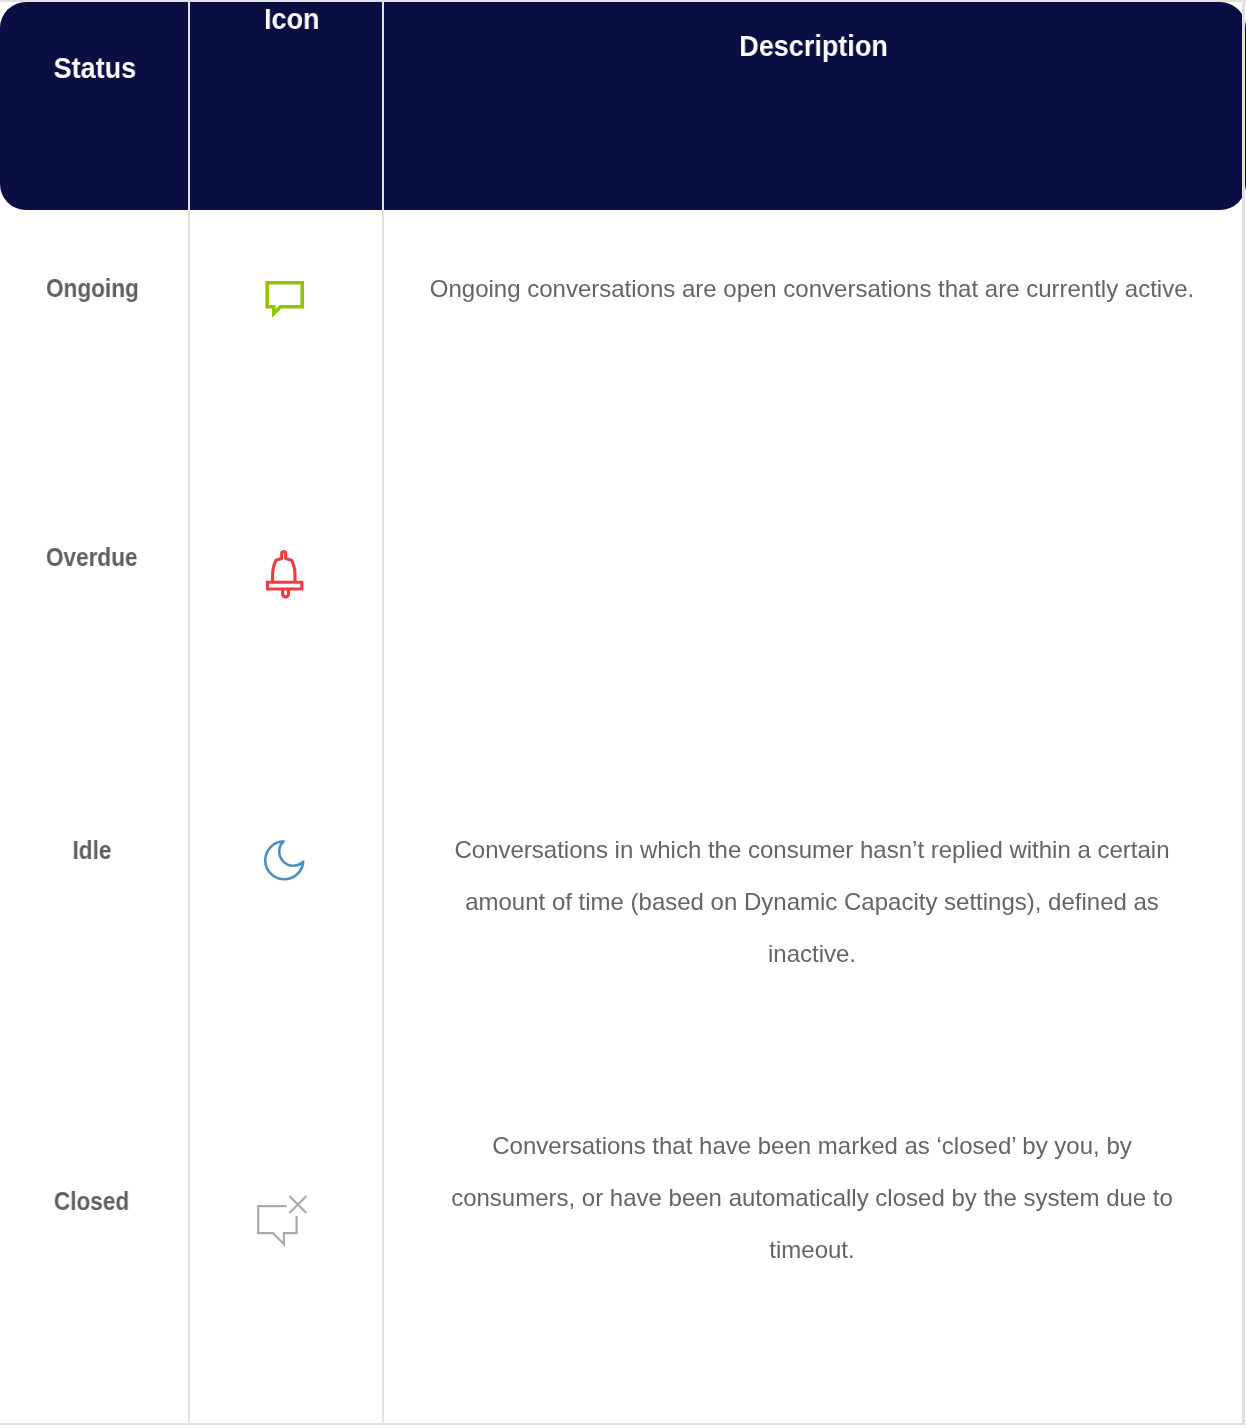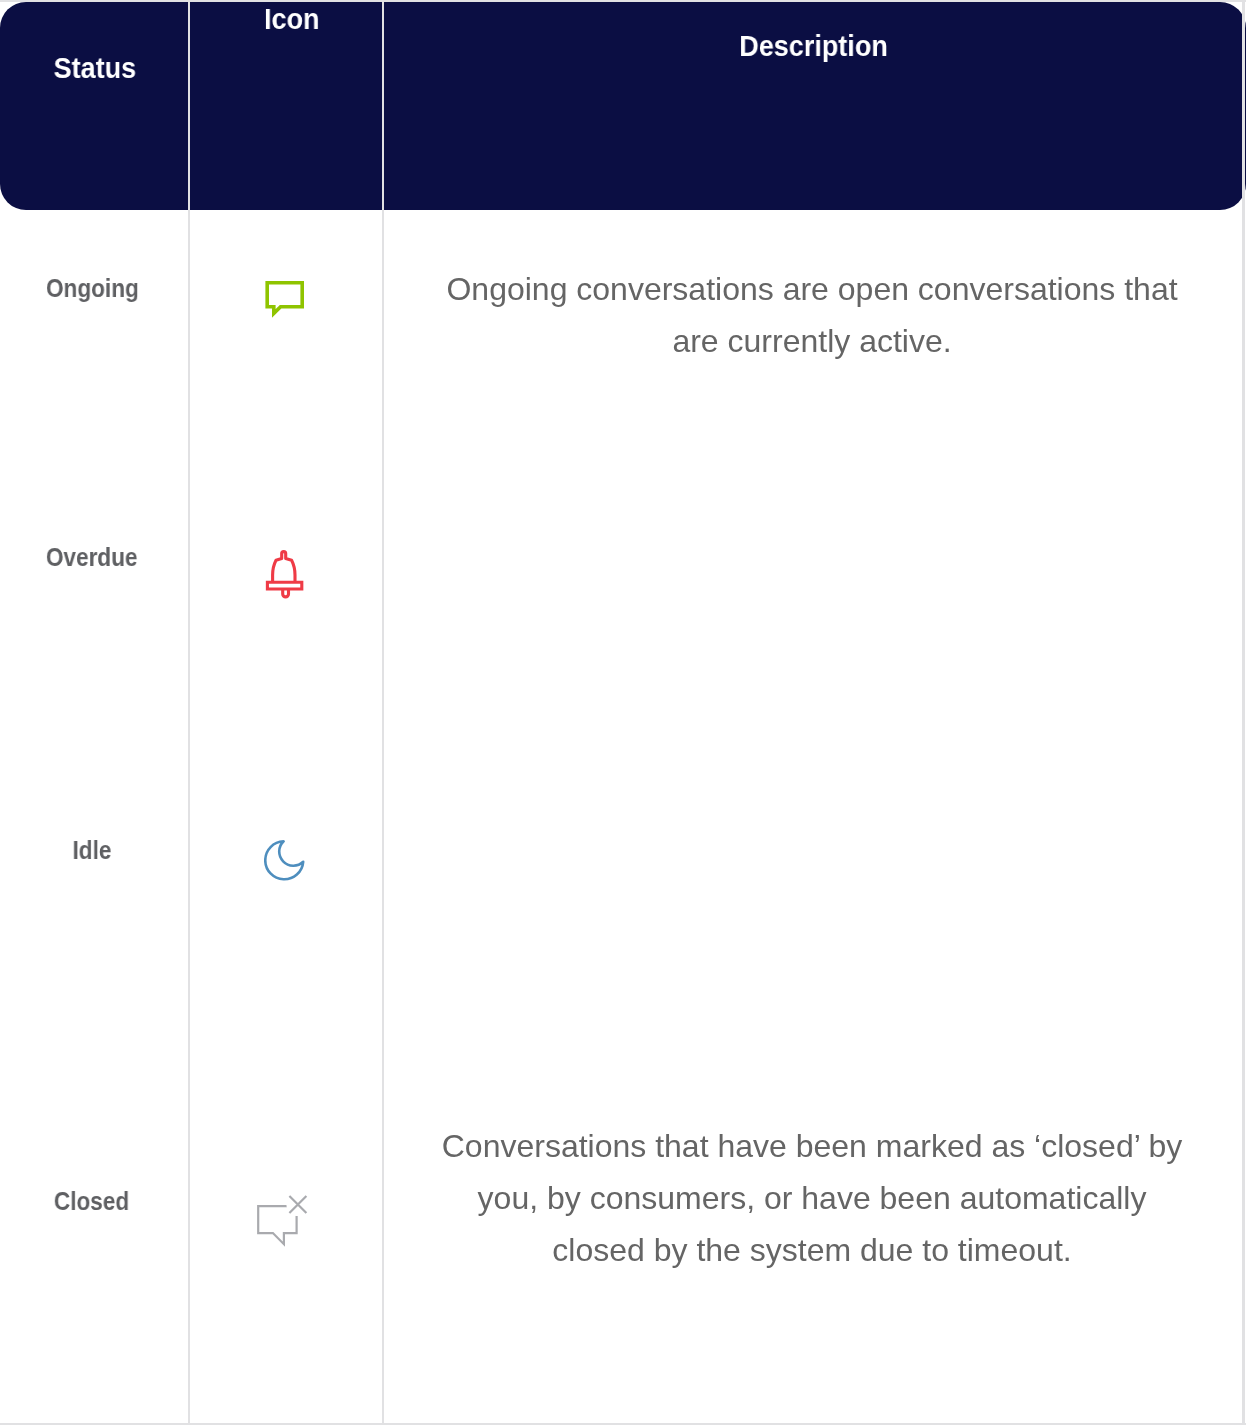--- a/index.html
+++ b/index.html
@@ -33,21 +33,21 @@
   .cond{display:inline-block;transform:scaleX(0.90) translateZ(0);transform-origin:center;will-change:transform;}
   .status-text .cond{transform:scaleX(0.885);}
 
   
   .cell{position:absolute;}
   .status-text{
     font-weight:bold;font-size:25.5px;line-height:30px;color:#5f6063;
     text-align:center;white-space:nowrap;
   }
   .desc-text{
-    font-size:32px;line-height:52px;color:#656565;text-align:center;
+    font-size:24px;line-height:52px;color:#656565;text-align:center;
     transform:translateZ(0);will-change:transform;
   }
   .icon{position:absolute;line-height:0;}
 </style>
 </head>
 <body>
 
 <div class="tbl">
 
   <div class="thead">
@@ -74,20 +74,21 @@
       <path d="M18.7 41 V46.0 A2.9 2.9 0 0 0 24.5 46.0 V41" stroke="#ef3b46" stroke-width="3.1" fill="none"></path>
     </svg>
   </div>
 
   <div class="cell status-text" style="left:-2px;top:835px;width:188px"><span class="cond">Idle</span></div>
   <div class="icon" style="left:264px;top:840px">
     <svg width="44" height="44" viewBox="0 0 44 44" fill="none" aria-hidden="true">
       <path d="M19.6 1.3 A19.0 19.0 0 1 0 39.2 21.8 A14.0 14.0 0 0 1 19.6 1.3 Z" stroke="#4e8ebe" stroke-width="2.6" stroke-linejoin="round" fill="none"></path>
     </svg>
   </div>
+  <div class="cell desc-text" style="left:382px;top:824px;width:860px;padding:0 45px;box-sizing:border-box">Conversations in which the consumer hasn’t replied within a certain amount of time (based on Dynamic Capacity settings), defined as inactive.</div>
 
   <div class="cell status-text" style="left:-2px;top:1186px;width:188px"><span class="cond">Closed</span></div>
   <div class="icon" style="left:254px;top:1192px">
     <svg width="58" height="58" viewBox="0 0 58 58" fill="none" aria-hidden="true">
       <path d="M4.2 14.1 H42.6 V41.1 H29.9 V52.2 L18.9 41.1 H4.2 Z" stroke="#a9aaae" stroke-width="2.2" stroke-linejoin="miter" fill="none"></path>
       <circle cx="43.9" cy="12.5" r="11.5" fill="#ffffff"></circle>
       <path d="M35.4 4 L52.4 21 M52.4 4 L35.4 21" stroke="#a9aaae" stroke-width="2.2"></path>
     </svg>
   </div>
   <div class="cell desc-text" style="left:382px;top:1120px;width:860px;padding:0 45px;box-sizing:border-box">Conversations that have been marked as ‘closed’ by you, by consumers, or have been automatically closed by the system due to timeout.</div>

